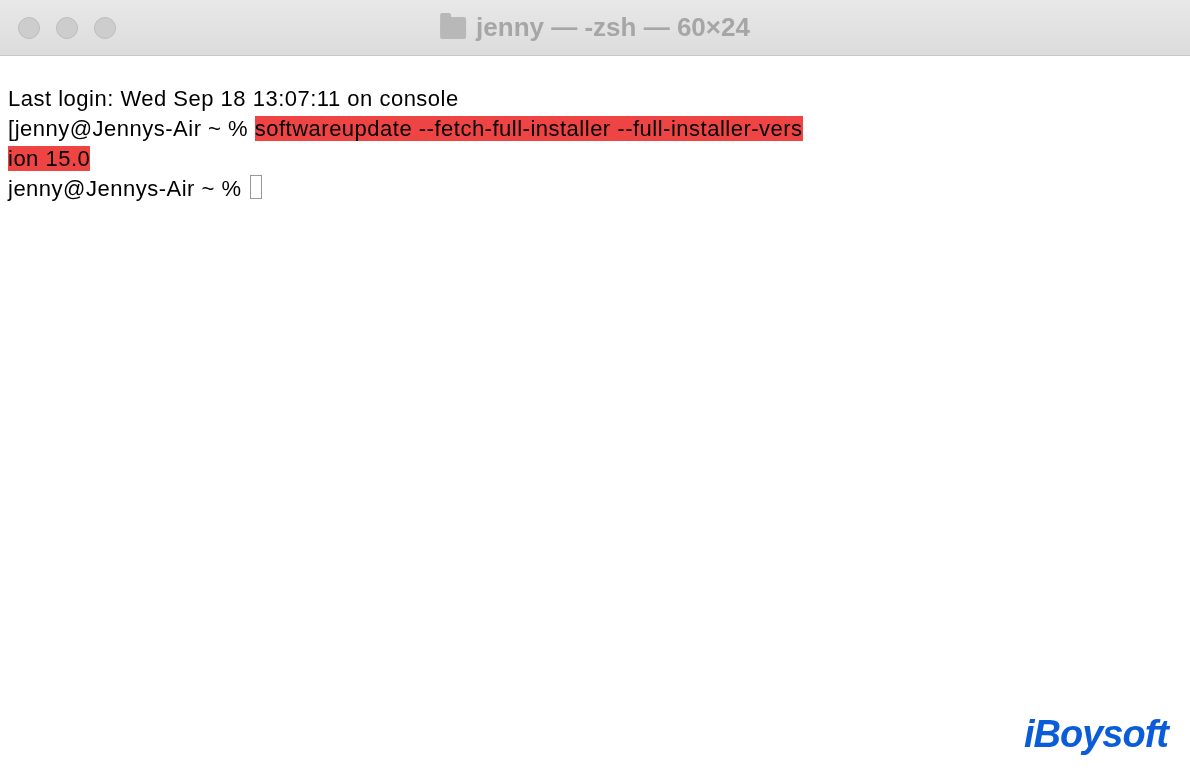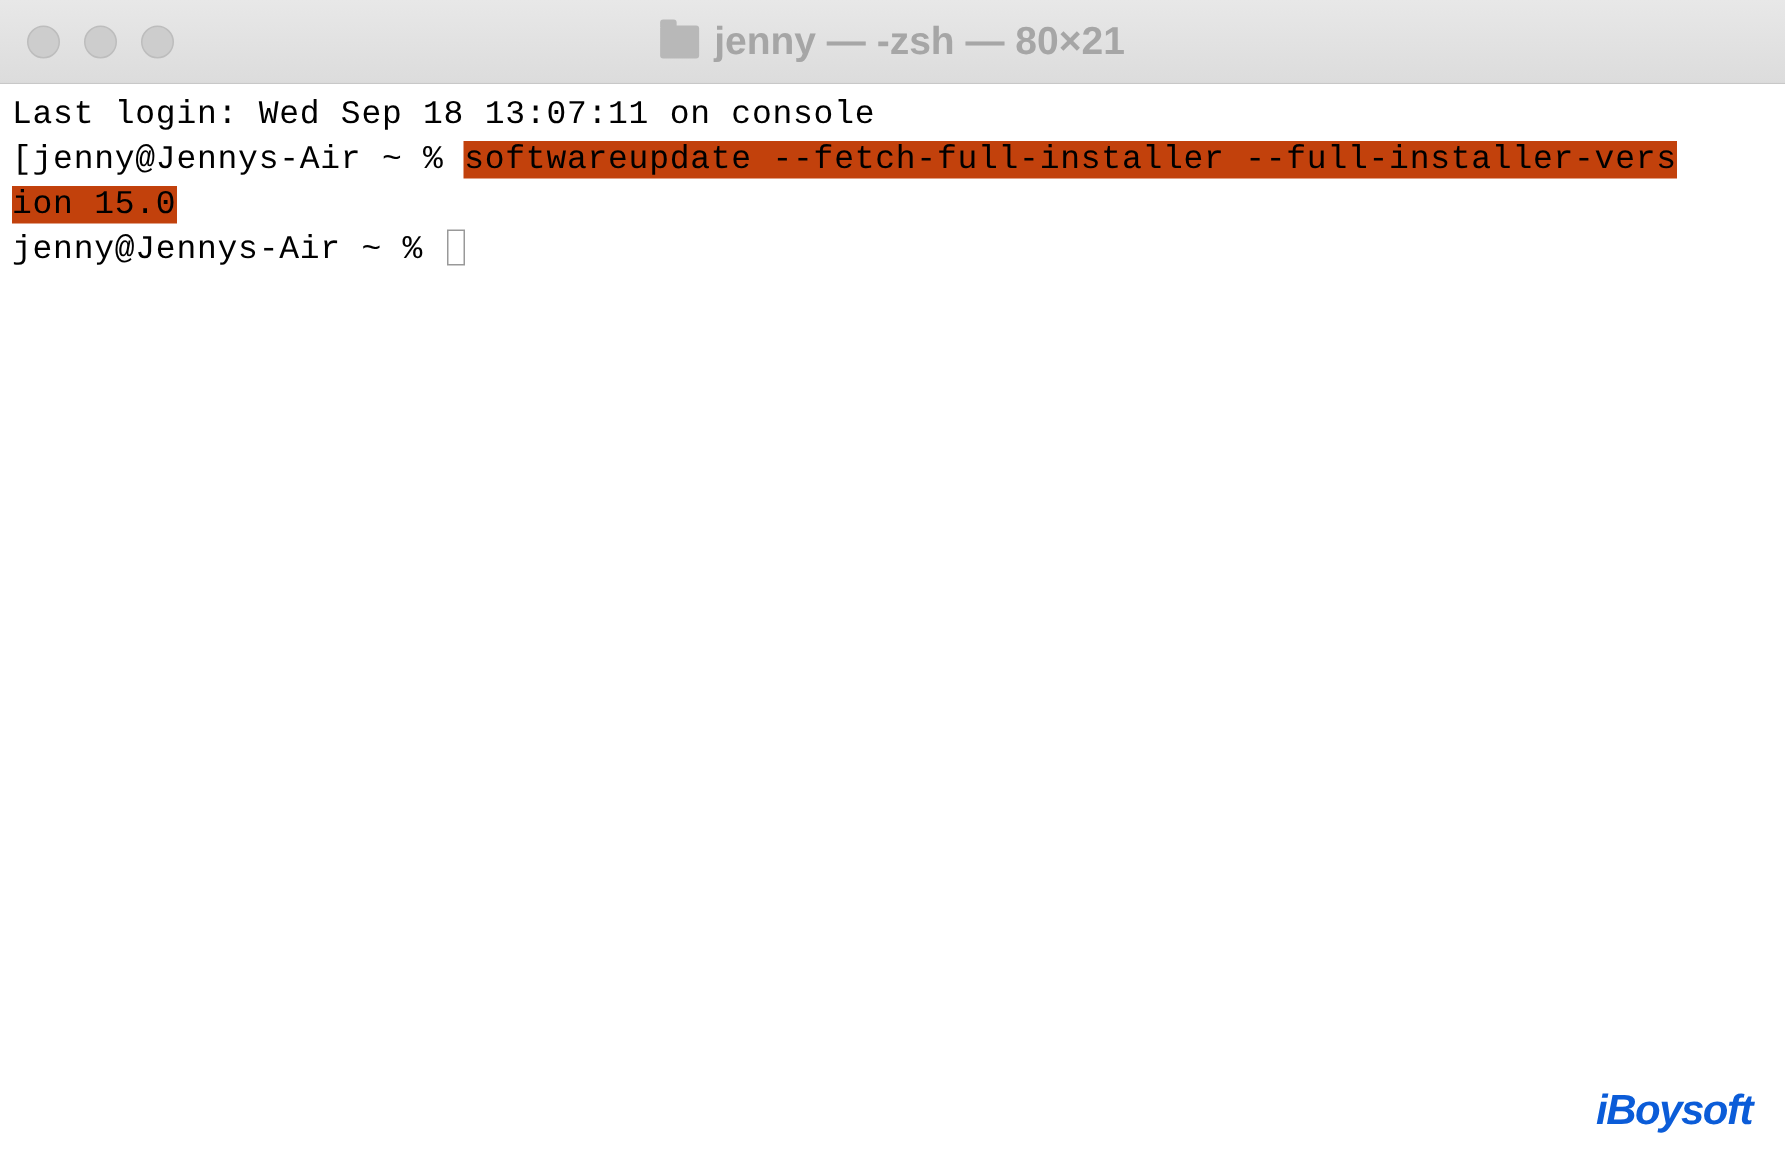--- a/index.html
+++ b/index.html
@@ -58,76 +58,76 @@
       content: "";
       position: absolute;
       top: -4px;
       left: 0;
       width: 11px;
       height: 5px;
       background: #b8b8b8;
       border-radius: 2px 2px 0 0;
     }
     .terminal-body {
-      padding: 6px 8px;
+      padding: 28px 8px;
       font-size: 22px;
       line-height: 30px;
       color: #000;
       letter-spacing: 0.5px;
       white-space: pre-wrap;
       word-break: break-all;
-      font-family: Liberation Mono, monospace;
+      font-family: Liberation Sans, sans-serif;
     }
     .terminal-line {
       display: block;
     }
     .prompt-bracket {
       color: #000;
     }
     .highlighted {
-      background: #c2410c;
+      background: #ef4444;
       color: #000;
     }
     .cursor-box {
       display: inline-block;
       width: 12px;
       height: 24px;
       border: 1.5px solid #999;
       vertical-align: text-bottom;
       margin-left: 2px;
       position: relative;
       top: -2px;
     }
     .watermark {
       position: absolute;
       right: 22px;
       bottom: 18px;
       font-family: "Arial Black", Arial, sans-serif;
-      font-size: 28px;
+      font-size: 38px;
       font-weight: 900;
       font-style: italic;
       color: #0b5cd8;
       letter-spacing: -1px;
     }
     .wm-i {
       font-style: italic;
     }
   </style>
 </head>
 <body>
 
 <div class="titlebar">
   <div class="traffic-lights">
     <div class="traffic-light"></div>
     <div class="traffic-light"></div>
     <div class="traffic-light"></div>
   </div>
   <div class="title-content">
     <div class="folder-icon"></div>
-    <span>jenny — -zsh — 80×21</span>
+    <span>jenny — -zsh — 60×24</span>
   </div>
 </div>
 
 <div class="terminal-body"><span class="terminal-line">Last login: Wed Sep 18 13:07:11 on console</span><span class="prompt-bracket">[</span><span>jenny@Jennys-Air ~ % </span><span class="highlighted">softwareupdate --fetch-full-installer --full-installer-vers</span>
 <span class="highlighted">ion 15.0</span>
 <span>jenny@Jennys-Air ~ % </span><span class="cursor-box"></span></div>
 
 <div class="watermark">
   <span class="wm-i">iBoysoft</span>
 </div>

